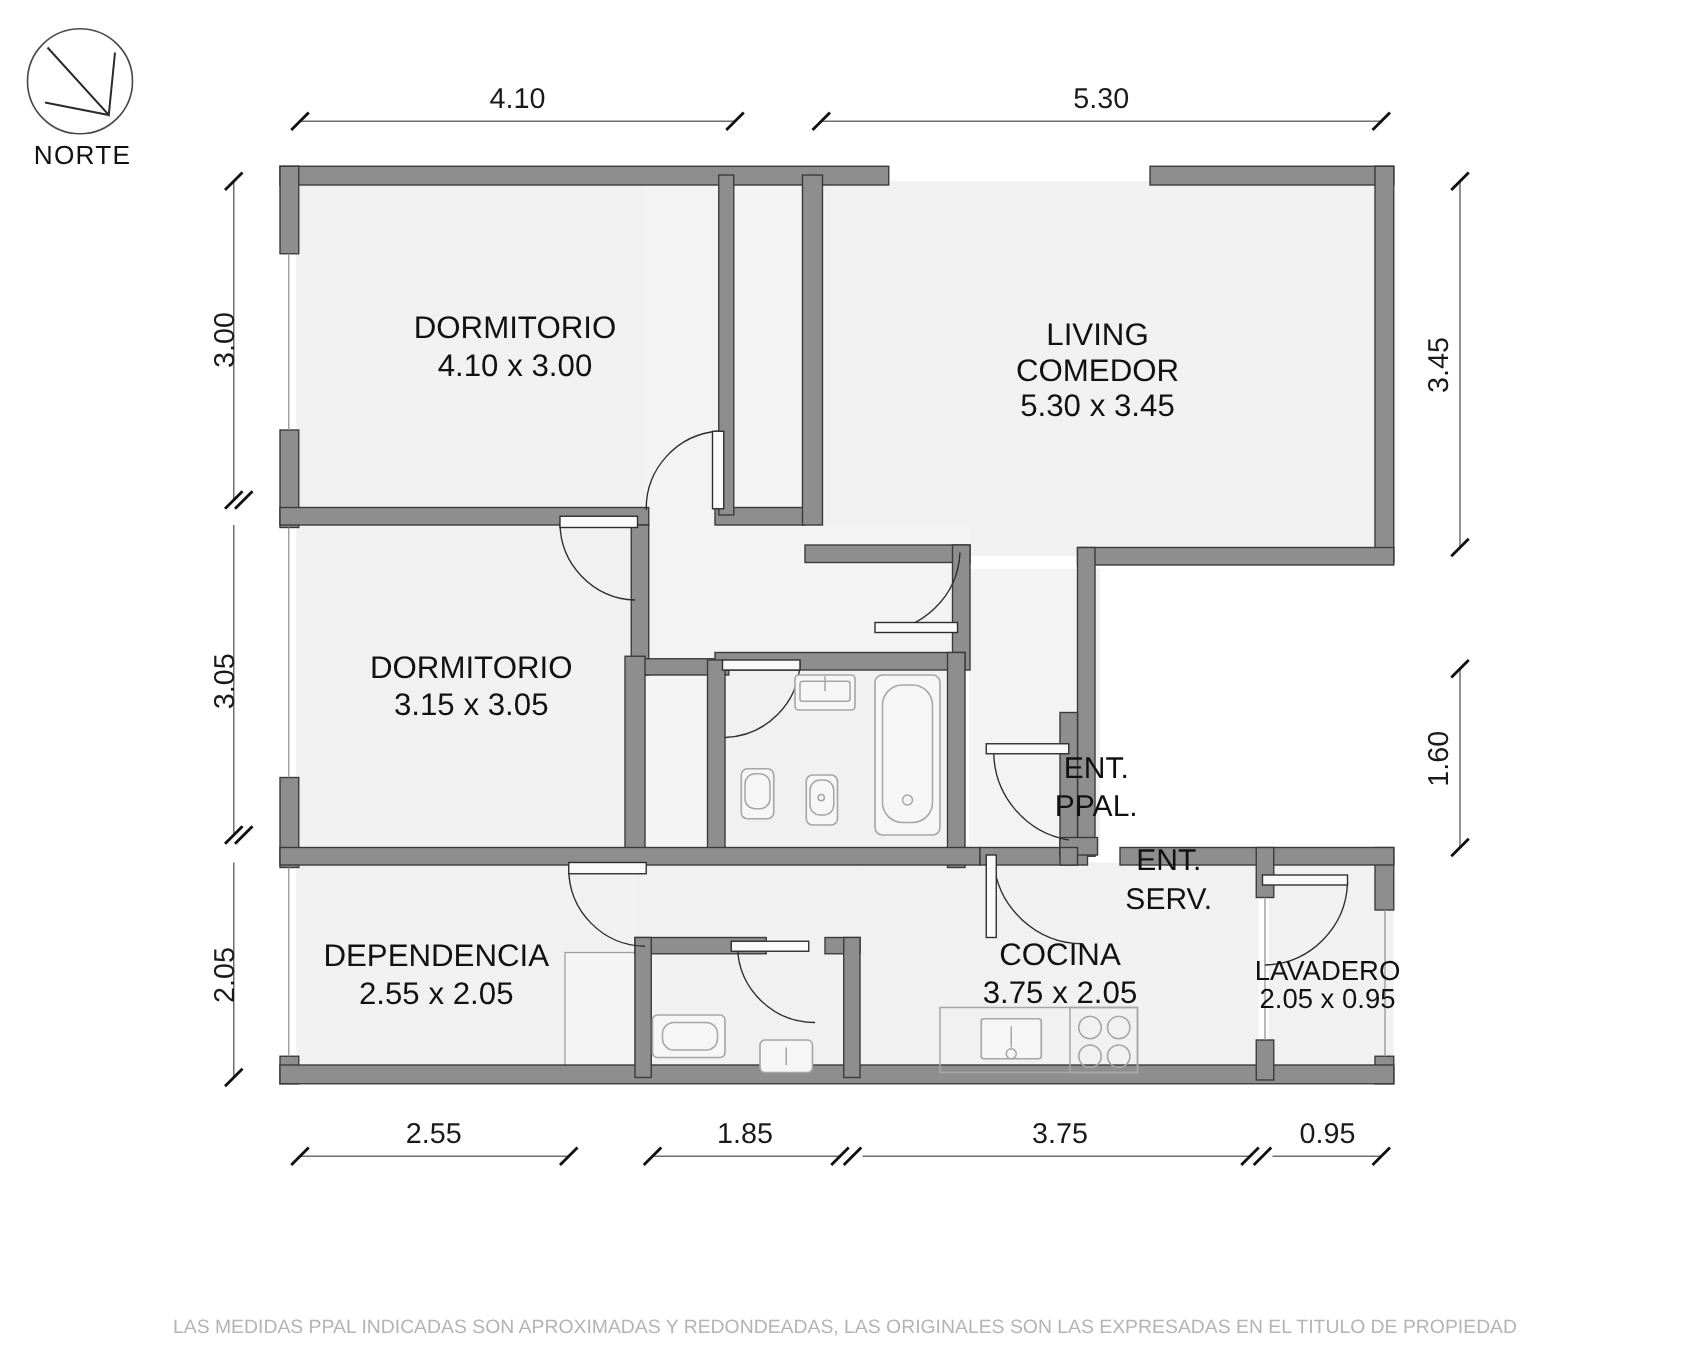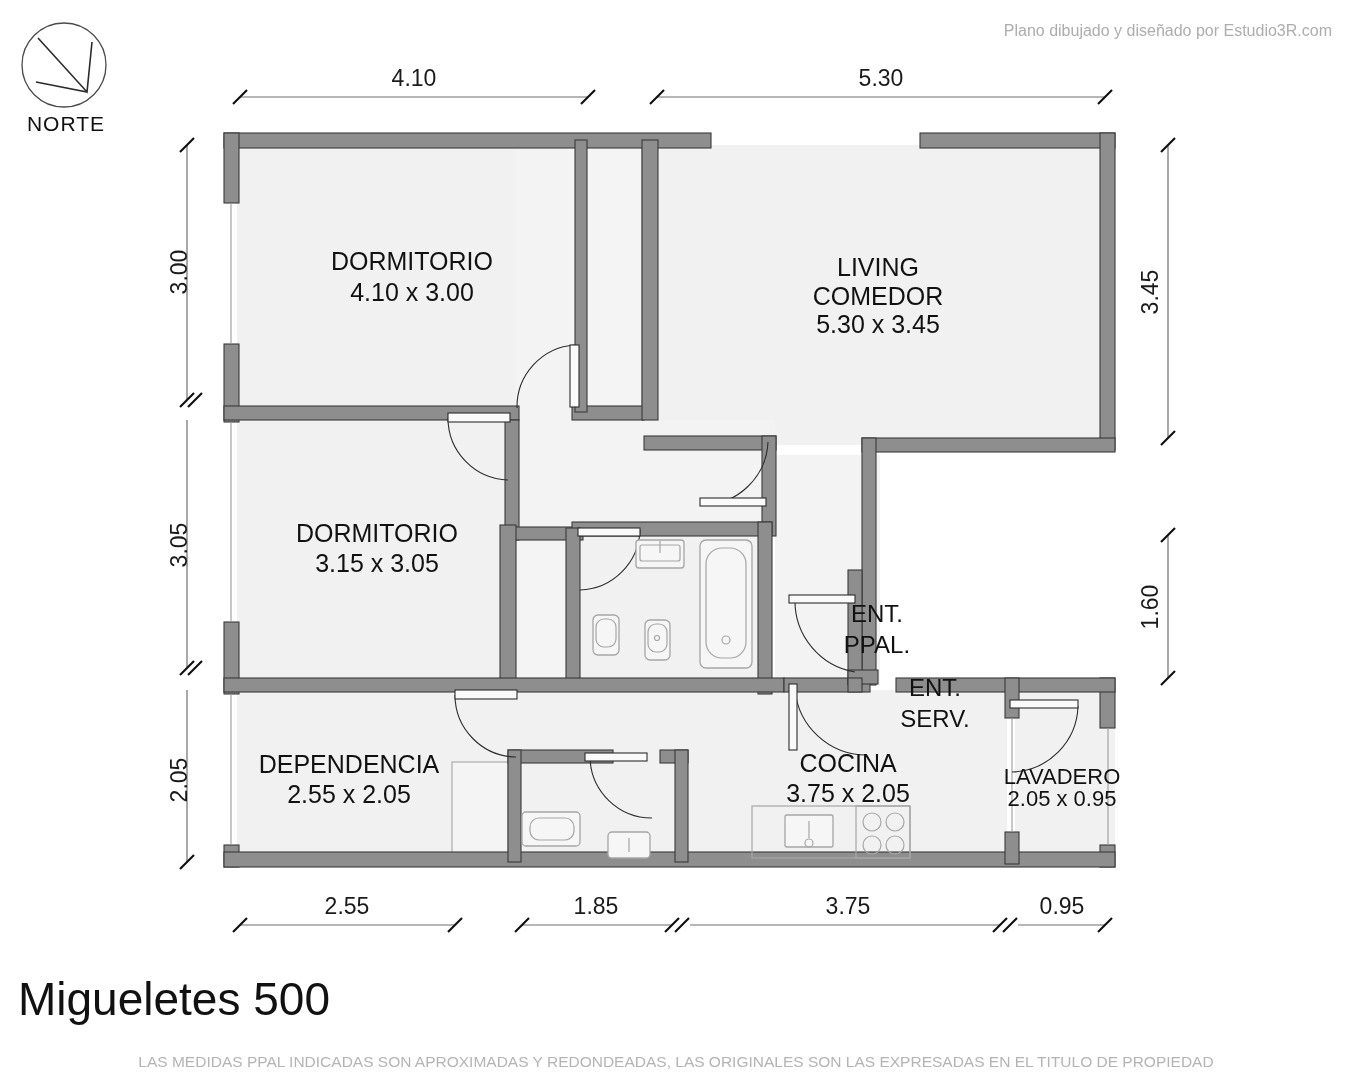--- a/index.html
+++ b/index.html
@@ -72,21 +72,20 @@
     font-size: 15.5px;
     color: #b4b4b4;
     white-space: nowrap;
   }
 </style>
 </head>
 <body>
 
 <div id="plan-root">
 
-  <div class="credit-block">Plano dibujado y diseñado por Estudio3R.com</div>
 
   <svg class="plan" viewBox="0 0 1352 1080" xmlns="http://www.w3.org/2000/svg">
     <defs>
       <pattern id="hatchH" width="6" height="7" patternUnits="userSpaceOnUse">
         <rect width="6" height="7" fill="#f4f4f4"></rect>
         <line x1="0" y1="0.5" x2="6" y2="0.5" class="hatch-line"></line>
       </pattern>
     </defs>
 
     <g>
@@ -341,16 +340,15 @@
       <line class="dimtick" x1="993" y1="932" x2="1007" y2="918"></line>
       <line class="dimtick" x1="1003" y1="932" x2="1017" y2="918"></line>
       <text class="t-dim" x="848" y="914">3.75</text>
 
       <line class="dimline" x1="1018" y1="925" x2="1105" y2="925"></line>
       <line class="dimtick" x1="1098" y1="932" x2="1112" y2="918"></line>
       <text class="t-dim" x="1062" y="914">0.95</text>
     </g>
   </svg>
 
-  <div class="title-block">Migueletes 500</div>
   <div class="disclaimer-block">LAS MEDIDAS PPAL INDICADAS SON APROXIMADAS Y REDONDEADAS, LAS ORIGINALES SON LAS EXPRESADAS EN EL TITULO DE PROPIEDAD</div>
 
 </div>
 
 </body></html>

